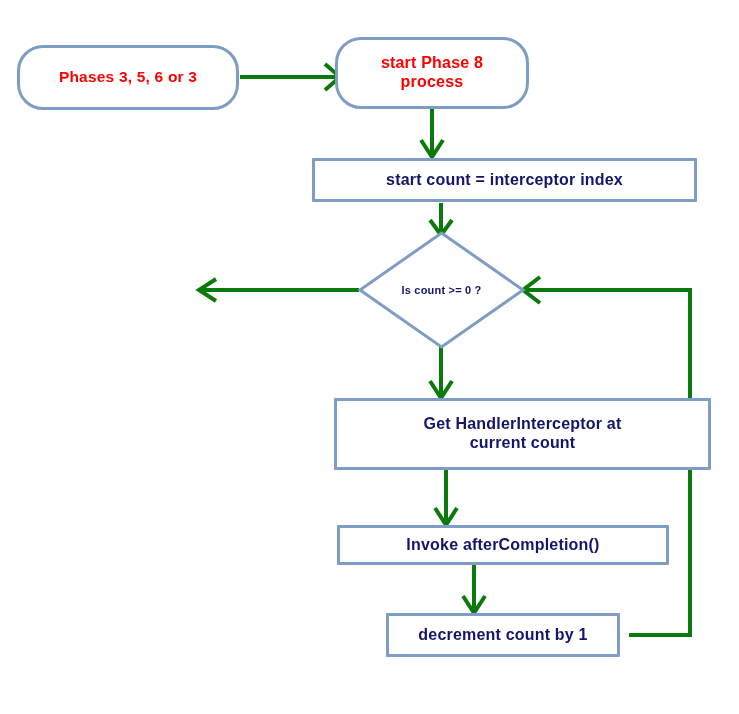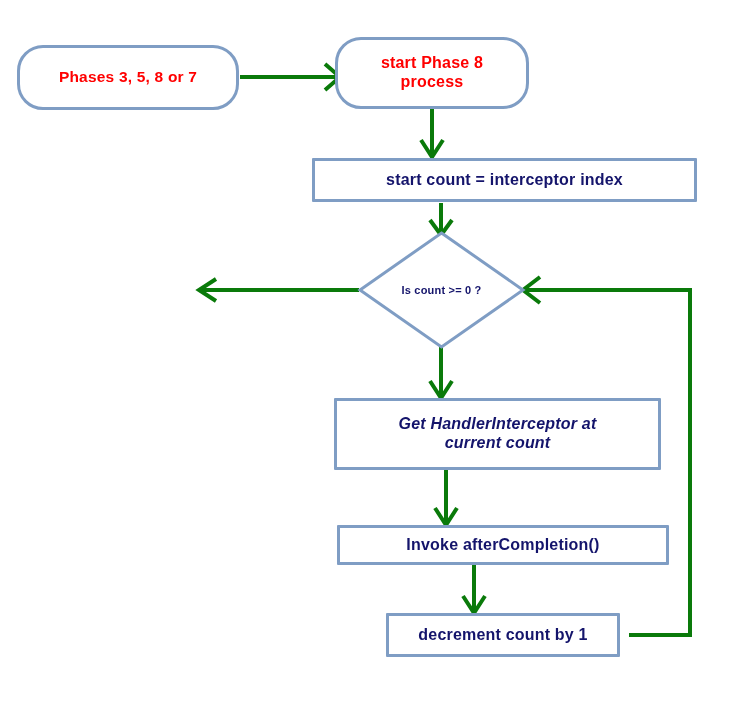--- a/index.html
+++ b/index.html
@@ -65,23 +65,22 @@
   }
   #node-start-count {
     left: 312px; top: 158px; width: 385px; height: 44px;
     font-size: 16px;
   }
   #node-end {
     left: 117px; top: 270px; width: 84px; height: 40px;
     font-size: 16px;
   }
   #node-get-interceptor {
-    left: 334px; top: 398px; width: 327px; height: 72px;
+    left: 334px; top: 398px; width: 377px; height: 72px;
     font-size: 16px;
-    font-style: italic;
   }
   #node-invoke {
     left: 337px; top: 525px; width: 332px; height: 40px;
     font-size: 16px;
   }
   #node-decrement {
     left: 386px; top: 613px; width: 234px; height: 44px;
     font-size: 16px;
   }
   
@@ -138,21 +137,21 @@
       <polyline points="629,635 690,635 690,290 524,290" fill="none" stroke="#0a7a0a" stroke-width="4"></polyline>
       <polyline points="540,277 523,290 540,303" fill="none" stroke="#0a7a0a" stroke-width="4"></polyline>
     </g>
 
     <g>
       <polygon points="441.5,233 523,290 441.5,347 360,290" fill="#ffffff" stroke="#7f9dc4" stroke-width="3"></polygon>
     </g>
   </svg>
 
   <div class="node rounded" id="node-phases">
-    <span class="label text-red">Phases 3, 5, 8  or  7</span>
+    <span class="label text-red">Phases 3, 5, 6  or  3</span>
   </div>
 
   <div class="node rounded" id="node-start-phase8">
     <span class="label text-red">start Phase 8
 process</span>
   </div>
 
   <div class="node rect" id="node-start-count">
     <span class="label text-navy">start  count =  interceptor index</span>
   </div>

